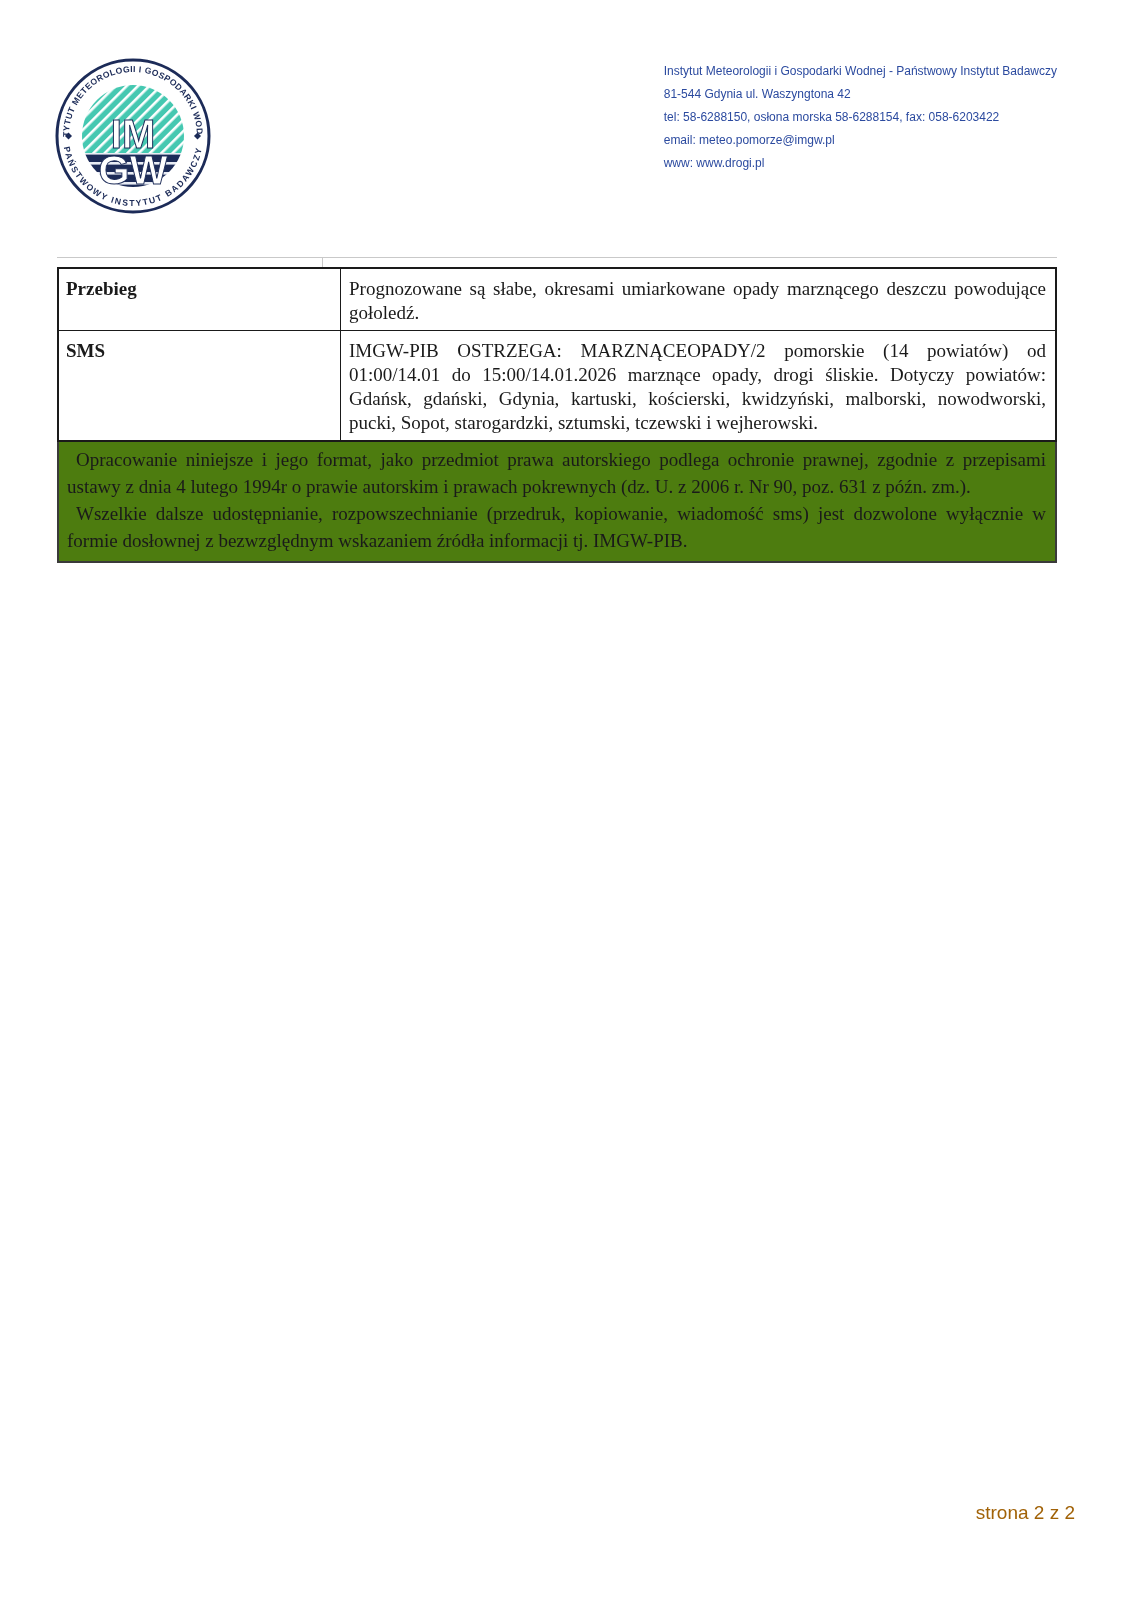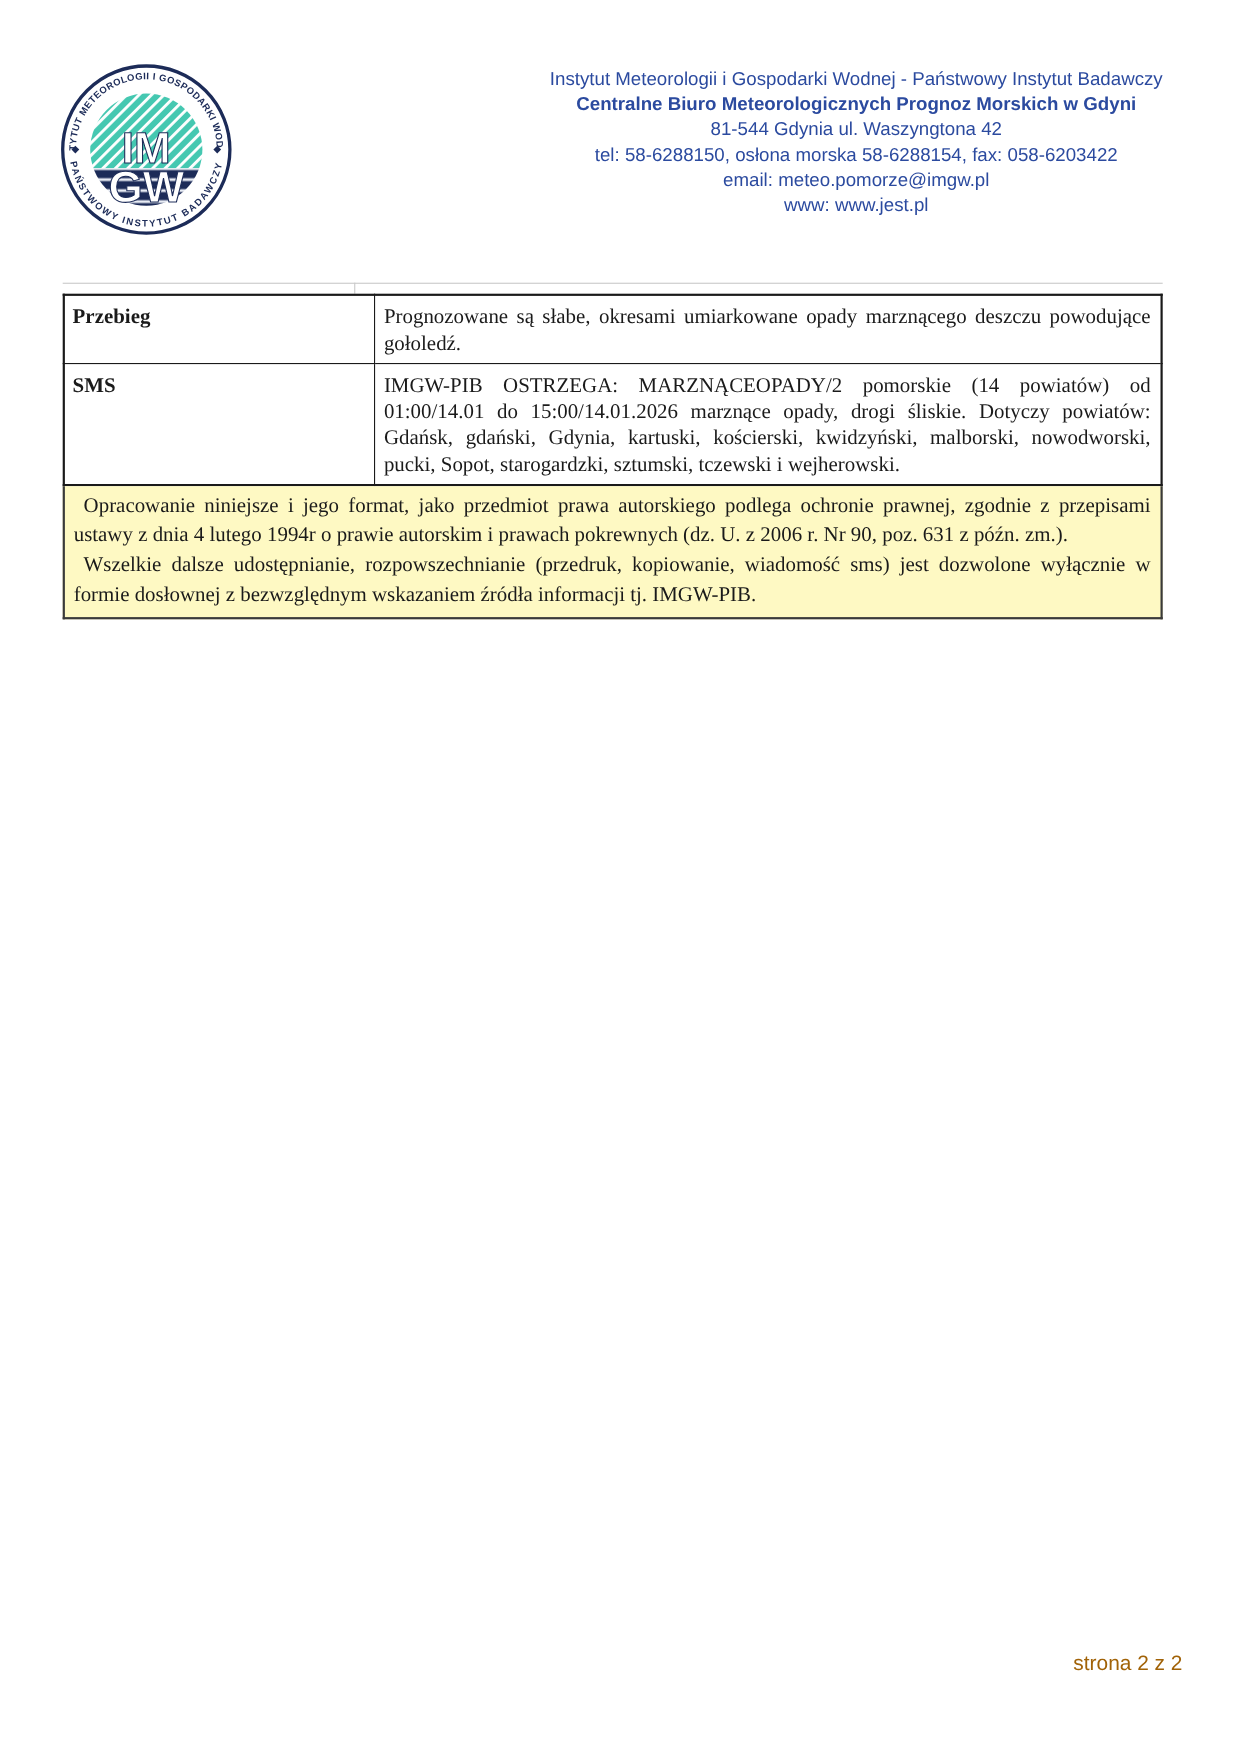--- a/index.html
+++ b/index.html
@@ -20,23 +20,23 @@
     top: 56px;
     width: 160px;
     height: 160px;
   }
 
   
   .letterhead {
     position: absolute;
     top: 60px;
     right: 74px;
-    text-align: center;
+    text-align: left;
     font-family: "Liberation Sans", sans-serif;
-    font-size: 17px;
+    font-size: 12px;
     line-height: 23px;
     color: #2b4a9f;
     white-space: nowrap;
   }
   .letterhead .bold { font-weight: bold; }
 
   
   .cont-line {
     position: absolute;
     left: 57px;
@@ -80,21 +80,21 @@
     padding: 8px 8px 5px 7px;
   }
   table.details td {
     padding: 8px 9px 5px 8px;
     text-align: justify;
   }
 
   .copyright {
     box-sizing: border-box;
     width: 1000px;
-    background: #fef9c3;
+    background: #4d7c0f;
     border: 2px solid #3a3a3a;
     border-top: none;
     padding: 4px 9px 7px 8px;
     font-size: 19px;
     line-height: 27px;
     text-align: justify;
   }
   .copyright p { margin: 0; text-indent: 9px; }
 
   .page-number {
@@ -149,25 +149,24 @@
         <textPath href="#arcBottom" startOffset="50%" text-anchor="middle">PAŃSTWOWY INSTYTUT BADAWCZY</textPath>
       </text>
 
       <rect x="13" y="77.5" width="5" height="5" transform="rotate(45 15.5 80)" fill="#1c2b58"></rect>
       <rect x="142" y="77.5" width="5" height="5" transform="rotate(45 144.5 80)" fill="#1c2b58"></rect>
     </svg>
   </div>
 
   <div class="letterhead">
     <div>Instytut Meteorologii i Gospodarki Wodnej - Państwowy Instytut Badawczy</div>
-    <div class="bold">Centralne Biuro Meteorologicznych Prognoz Morskich w Gdyni</div>
     <div>81-544 Gdynia ul. Waszyngtona 42</div>
     <div>tel: 58-6288150, osłona morska 58-6288154, fax: 058-6203422</div>
     <div>email: meteo.pomorze@imgw.pl</div>
-    <div>www: www.jest.pl</div>
+    <div>www: www.drogi.pl</div>
   </div>
 
   <div class="cont-line"></div>
   <div class="cont-stub"></div>
 
   <div class="content">
     <table class="details">
       <tbody>
         <tr>
           <th>Przebieg</th>

